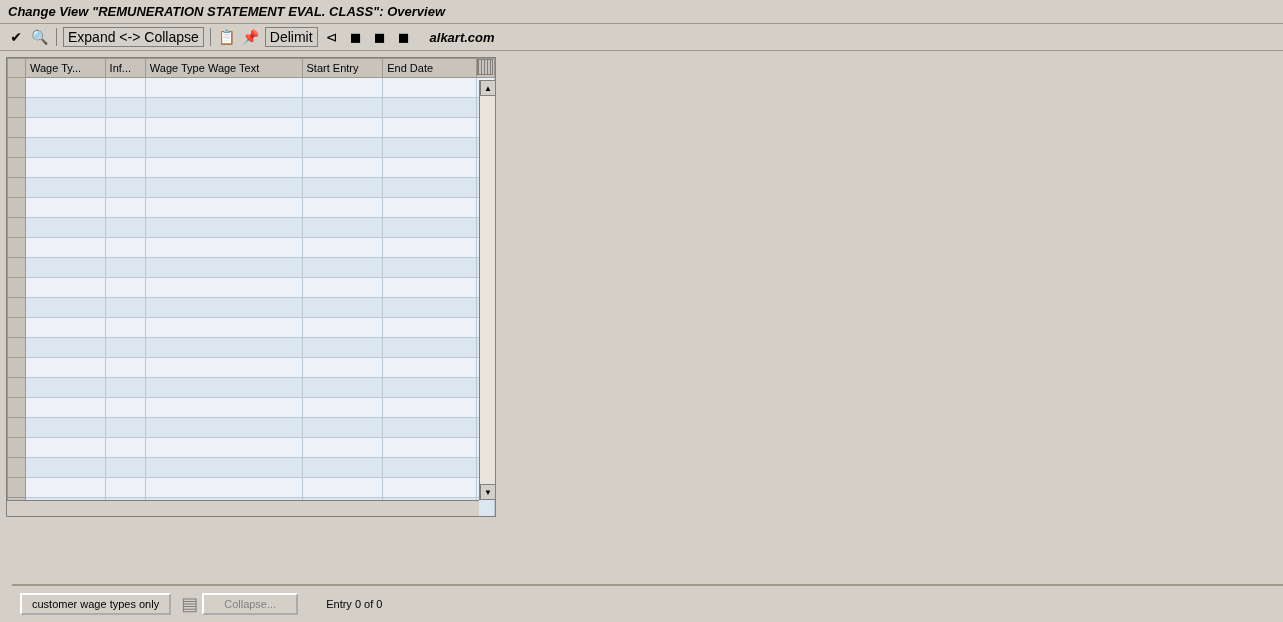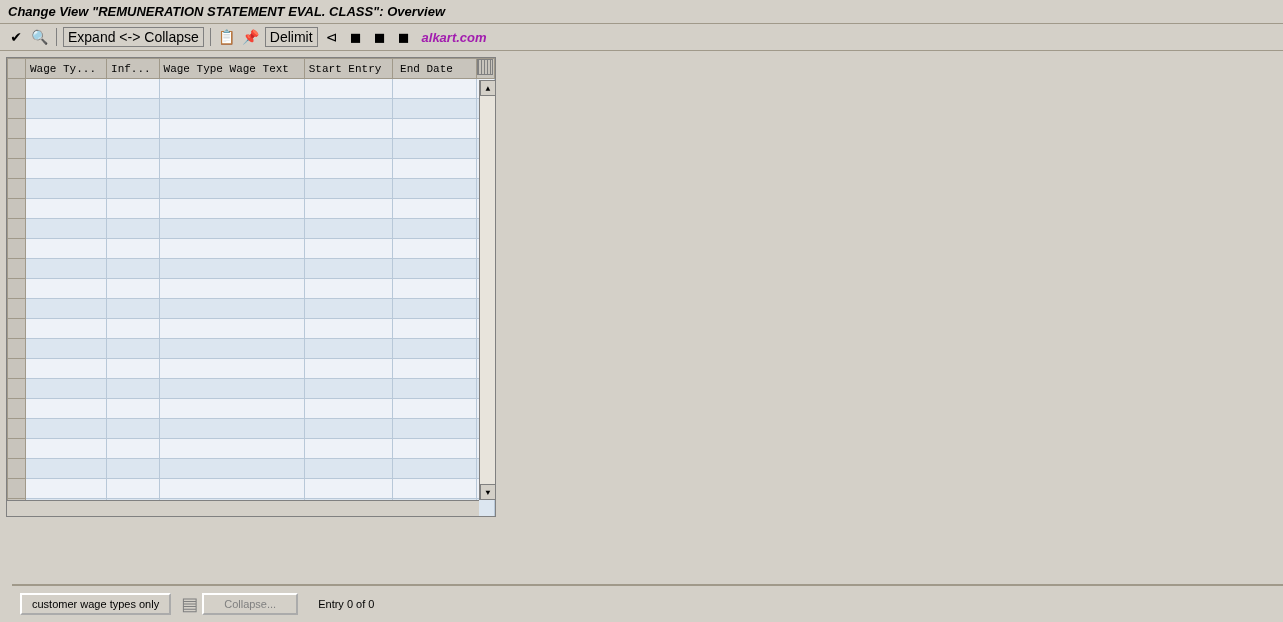--- a/index.html
+++ b/index.html
@@ -76,21 +76,20 @@
     }
 
     
     .table-container {
       background-color: #ffffff;
       border: 1px solid #808080;
       width: 490px;
       height: 460px;
       overflow: hidden;
       position: relative;
-      font-family: Liberation Mono, monospace;
     }
 
     .data-table {
       width: 100%;
       border-collapse: collapse;
       font-size: 11px;
     }
 
     .data-table thead tr {
       background-color: #d4d0c8;
@@ -162,21 +161,21 @@
       cursor: pointer;
       color: #808080;
       display: flex;
       align-items: center;
       gap: 4px;
     }
 
     .entry-count {
       font-size: 11px;
       color: #000;
-      margin-left: 10px;
+      margin-left: 18px;
     }
 
     
     .col-resize-icon {
       width: 16px;
       height: 16px;
       background: repeating-linear-gradient(
         90deg,
         #808080 0px,
         #808080 1px,
@@ -210,34 +209,34 @@
 
   <button class="toolbar-btn">
     <span>Delimit</span>
   </button>
 
   <div class="toolbar-icon">⊲</div>
   <div class="toolbar-icon">◼</div>
   <div class="toolbar-icon">◼</div>
   <div class="toolbar-icon">◼</div>
 
-  <span style="margin-left:4px; font-size:13px; color:#a21caf; font-style:italic; font-weight:bold;">alkart.com</span>
+  <span style="margin-left:12px; font-size:13px; color:#000000; font-style:italic; font-weight:bold;">alkart.com</span>
 </div>
 
 <div class="main-content">
   <div class="table-container">
     <table class="data-table">
       <thead>
         <tr>
           <th class="row-header"></th>
           <th>Wage Ty...</th>
           <th>Inf...</th>
           <th>Wage Type Wage Text</th>
           <th>Start Entry</th>
-          <th style="padding-right:20px;text-align:center;">End Date</th>
+          <th style="padding-right:20px;">End Date</th>
           <th style="width:18px; background-color:#c8c4bc; border:1px solid #a0998a; padding:0;">
             <div class="col-resize-icon"></div>
           </th>
         </tr>
       </thead>
       <tbody>
 
         <tr>
             <td class="row-header"></td>
             <td></td>

